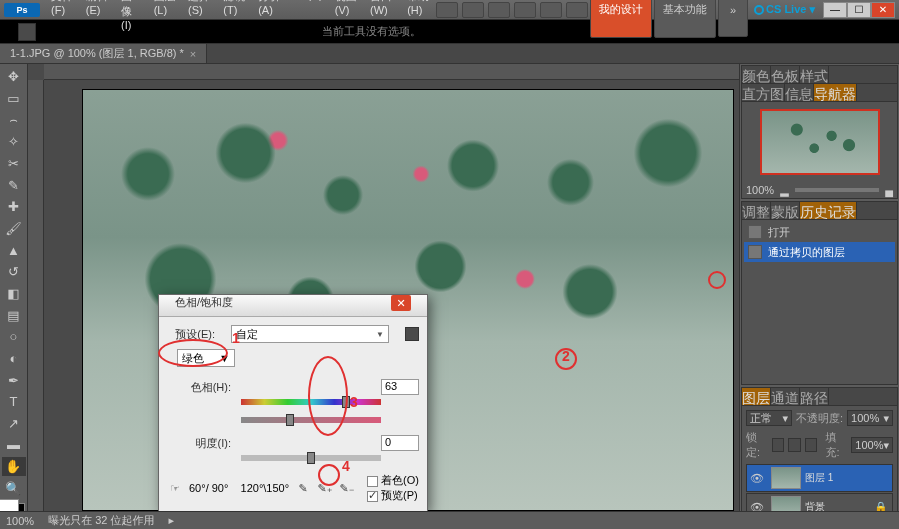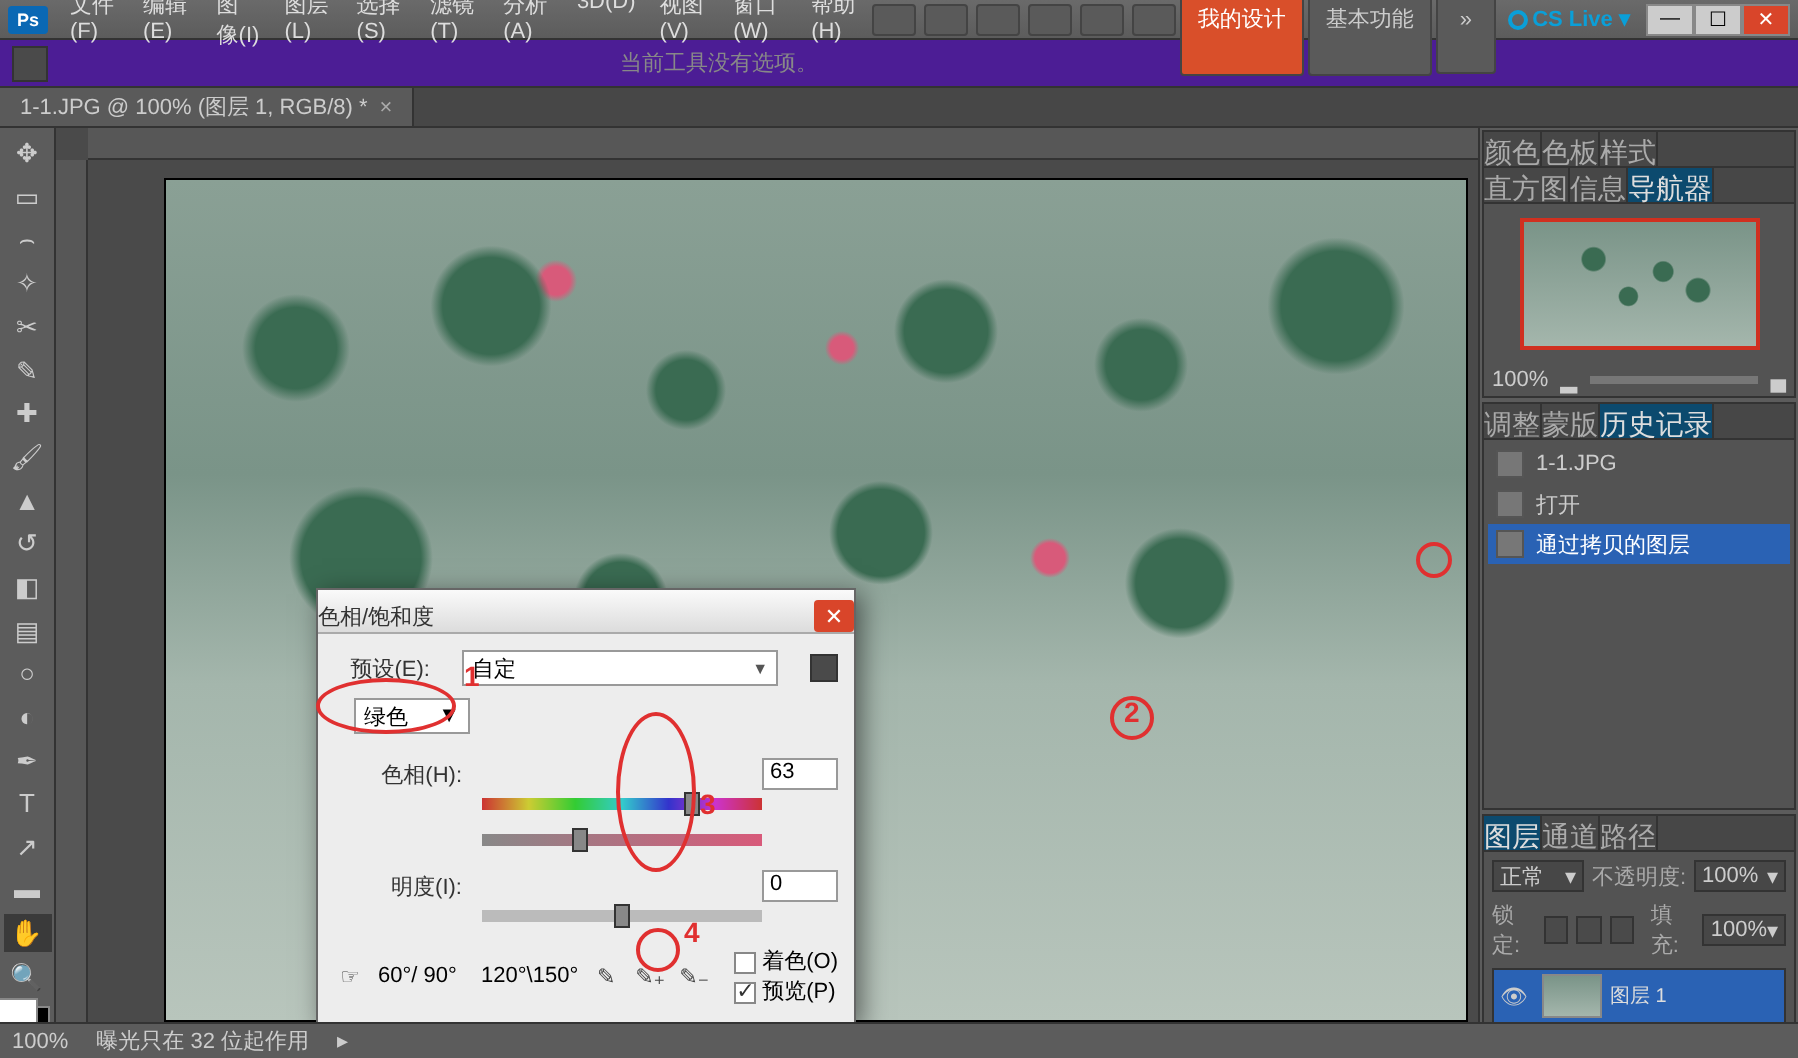--- a/index.html
+++ b/index.html
@@ -1,30 +1,30 @@
 <!DOCTYPE html>
 <html><head>
 <meta charset="utf-8">
 <style>
 *{margin:0;padding:0;box-sizing:border-box;font-family:"Microsoft YaHei",sans-serif;font-size:11px}
 body{background:#4d4d4d;width:899px;height:529px;overflow:hidden;position:relative}
 .titlebar{height:20px;background:linear-gradient(#6a6a6a,#5c5c5c);display:flex;align-items:center;padding:0 4px;border-bottom:1px solid #333}
-.ps-logo{width:20px;height:14px;background:#0a68b4;border-radius:2px;margin-right:6px;display:flex;align-items:center;justify-content:center;color:#fff;font-size:9px;font-weight:bold}
+.ps-logo{width:36px;height:14px;background:#0a68b4;border-radius:2px;margin-right:6px;display:flex;align-items:center;justify-content:center;color:#fff;font-size:9px;font-weight:bold}
 .menubar{display:flex;gap:2px;flex:1}
 .menubar span{color:#ddd;padding:2px 5px;cursor:pointer}
 .top-icons{display:flex;gap:4px;align-items:center}
 .top-icons .btn{width:22px;height:16px;background:#5a5a5a;border:1px solid #444;border-radius:2px}
 .top-btn{padding:20px 8px;color:#ccc;background:#5a5a5a;border:1px solid #444;border-radius:2px;margin-left:2px}
 .top-btn.active{background:#d94f2a;color:#fff}
 .cslive{color:#0a9fd8;font-weight:bold;margin-left:6px}
 .cslive .dot{display:inline-block;width:10px;height:10px;border:2px solid #0a9fd8;border-radius:50%;vertical-align:middle;margin-right:2px}
 .winctl{display:flex;margin-left:8px}
 .winctl div{width:24px;height:16px;background:#ccc;border:1px solid #888;display:flex;align-items:center;justify-content:center;font-size:10px}
 .winctl .close{background:#d9452a;color:#fff}
-.optbar{height:24px;background:#4c1d95;border-bottom:1px solid #333;display:flex;align-items:center;padding:0 6px;color:#aaa}
+.optbar{height:24px;background:#000000;border-bottom:1px solid #333;display:flex;align-items:center;padding:0 18px;color:#aaa}
 .optbar .ico{width:18px;height:18px;background:#4a4a4a;border:1px solid #333;margin-right:6px}
 .optbar .hint{margin-left:280px;color:#888}
 .tabsbar{height:20px;background:#474747;border-bottom:1px solid #333;display:flex;align-items:center}
 .doctab{background:#5a5a5a;color:#ccc;padding:2px 10px;border-right:1px solid #333;display:flex;align-items:center;gap:6px}
 .doctab .x{color:#aaa;cursor:pointer}
 .main{display:flex;height:460px}
 .toolbox{width:28px;background:#5c5c5c;border-right:1px solid #333;display:flex;flex-direction:column;padding-top:2px}
 .tool{width:24px;height:21px;margin:1px auto;display:flex;align-items:center;justify-content:center;color:#ccc;cursor:pointer;font-size:13px}
 .tool.sel{background:#3a3a3a}
 .swatch{width:22px;height:18px;background:#000;border:1px solid #888;margin:4px auto;position:relative}
@@ -49,21 +49,21 @@
  radial-gradient(circle at 68% 45%,#d85a7a 1.5%,transparent 2%),
  radial-gradient(circle at 45% 70%,#d85a7a 1%,transparent 1.5%)}
 .mark{position:absolute;border:2px solid #e03030;border-radius:50%}
 .mark.m1{width:70px;height:28px;top:275px;left:130px}
 .mark.m2{width:22px;height:22px;top:284px;left:527px}
 .mark.m3{width:40px;height:80px;top:292px;left:280px}
 .mark.m4{width:22px;height:22px;top:400px;left:290px}
 .mark.m5{width:18px;height:18px;top:207px;left:680px}
 .marknum{position:absolute;color:#e03030;font-size:14px;font-weight:bold}
 .dialog{position:absolute;left:130px;top:230px;width:270px;background:#ededed;border:1px solid #666;box-shadow:3px 3px 12px rgba(0,0,0,.5)}
-.dlg-title{height:22px;background:linear-gradient(#fafafa,#dcdcdc);display:flex;align-items:flex-end;padding:0 0;border-bottom:1px solid #aaa}
+.dlg-title{height:22px;background:linear-gradient(#fafafa,#dcdcdc);display:flex;align-items:flex-start;padding:0 16px;border-bottom:1px solid #aaa}
 .dlg-title span{flex:1;color:#333}
 .dlg-title .x{width:20px;height:16px;background:#d9452a;color:#fff;display:flex;align-items:center;justify-content:center;border-radius:2px;cursor:pointer}
 .dlg-body{padding:8px;position:relative}
 .dlg-row{display:flex;align-items:center;margin-bottom:6px;gap:16px}
 .dlg-label{width:48px;text-align:right;color:#333}
 .dlg-select{flex:1;height:18px;border:1px solid #999;background:#fff;padding:0 4px;display:flex;align-items:center;justify-content:space-between}
 .dlg-select .arr{font-size:8px;color:#555}
 .dlg-btns{position:absolute;right:8px;top:8px;display:flex;flex-direction:column;gap:4px}
 .dlg-btn{width:44px;height:20px;background:linear-gradient(#fdfdfd,#e5e5e5);border:1px solid #888;border-radius:3px;display:flex;align-items:center;justify-content:center;cursor:pointer}
 .dlg-btn.ok{border-color:#4a80c0}
@@ -75,21 +75,21 @@
 .slider-track.hue{background:linear-gradient(90deg,#c33,#cc3,#3c3,#3cc,#33c,#c3c,#c33)}
 .slider-track.sat{background:linear-gradient(90deg,#888,#d85a7a)}
 .slider-track.lig{background:linear-gradient(90deg,#000,#888,#fff);background:#bbb}
 .slider-thumb{position:absolute;width:8px;height:12px;background:#888;border:1px solid #333;top:-3px;transform:translateX(-50%)}
 .dlg-bottom{display:flex;align-items:center;gap:6px;margin-top:6px}
 .eyedrop{width:16px;height:16px;display:flex;align-items:center;justify-content:center;color:#444;cursor:pointer}
 .rightcol{width:160px;background:#5c5c5c;display:flex;flex-direction:column;border-left:1px solid #333}
 .panel{background:#535353;border:1px solid #333;margin:1px}
 .panel-tabs{height:18px;background:#474747;display:flex;border-bottom:1px solid #333}
 .ptab{padding:2px 0;color:#aaa;font-size:14px;cursor:pointer;border-right:1px solid #333}
-.ptab.act{background:#0c4a6e;color:#ddd}
+.ptab.act{background:#a16207;color:#ddd}
 .nav-thumb{height:80px;padding:6px;display:flex;align-items:center;justify-content:center}
 .nav-img{width:120px;height:66px;background:linear-gradient(180deg,#7a9488,#a4b6ac);border:2px solid #d03020;position:relative}
 .nav-img::before{content:"";position:absolute;inset:0;background:radial-gradient(circle at 30% 30%,#3a6b52 6%,transparent 7%),radial-gradient(circle at 60% 40%,#3a6b52 6%,transparent 7%),radial-gradient(circle at 45% 60%,#3a6b52 6%,transparent 7%),radial-gradient(circle at 75% 55%,#3a6b52 6%,transparent 7%)}
 .nav-foot{height:16px;display:flex;align-items:center;padding:0 4px;color:#ccc;font-size:10px;gap:6px}
 .hist-body{padding:2px}
 .hist-item{display:flex;align-items:center;height:20px;padding:0 4px;color:#ccc;gap:6px}
 .hist-item.sel{background:#2a62b4;color:#fff}
 .hist-ico{width:14px;height:14px;background:#777;border:1px solid #555}
 .layers-body{padding:4px}
 .lay-row1{display:flex;align-items:center;gap:4px;margin-bottom:4px}
@@ -280,24 +280,20 @@
 
   <div class="panel">
    <div class="panel-tabs">
     <span class="ptab">调整</span>
     <span class="ptab">蒙版</span>
     <span class="ptab act">历史记录</span>
    </div>
    <div class="hist-body">
     <div class="hist-item">
             <div class="hist-ico"></div>
-            <span>1-1.JPG</span>
-          </div>
-    <div class="hist-item">
-            <div class="hist-ico"></div>
             <span>打开</span>
           </div>
     <div class="hist-item sel">
             <div class="hist-ico"></div>
             <span>通过拷贝的图层</span>
           </div>
    </div>
    <div style="height:120px"></div>
   </div>
 

